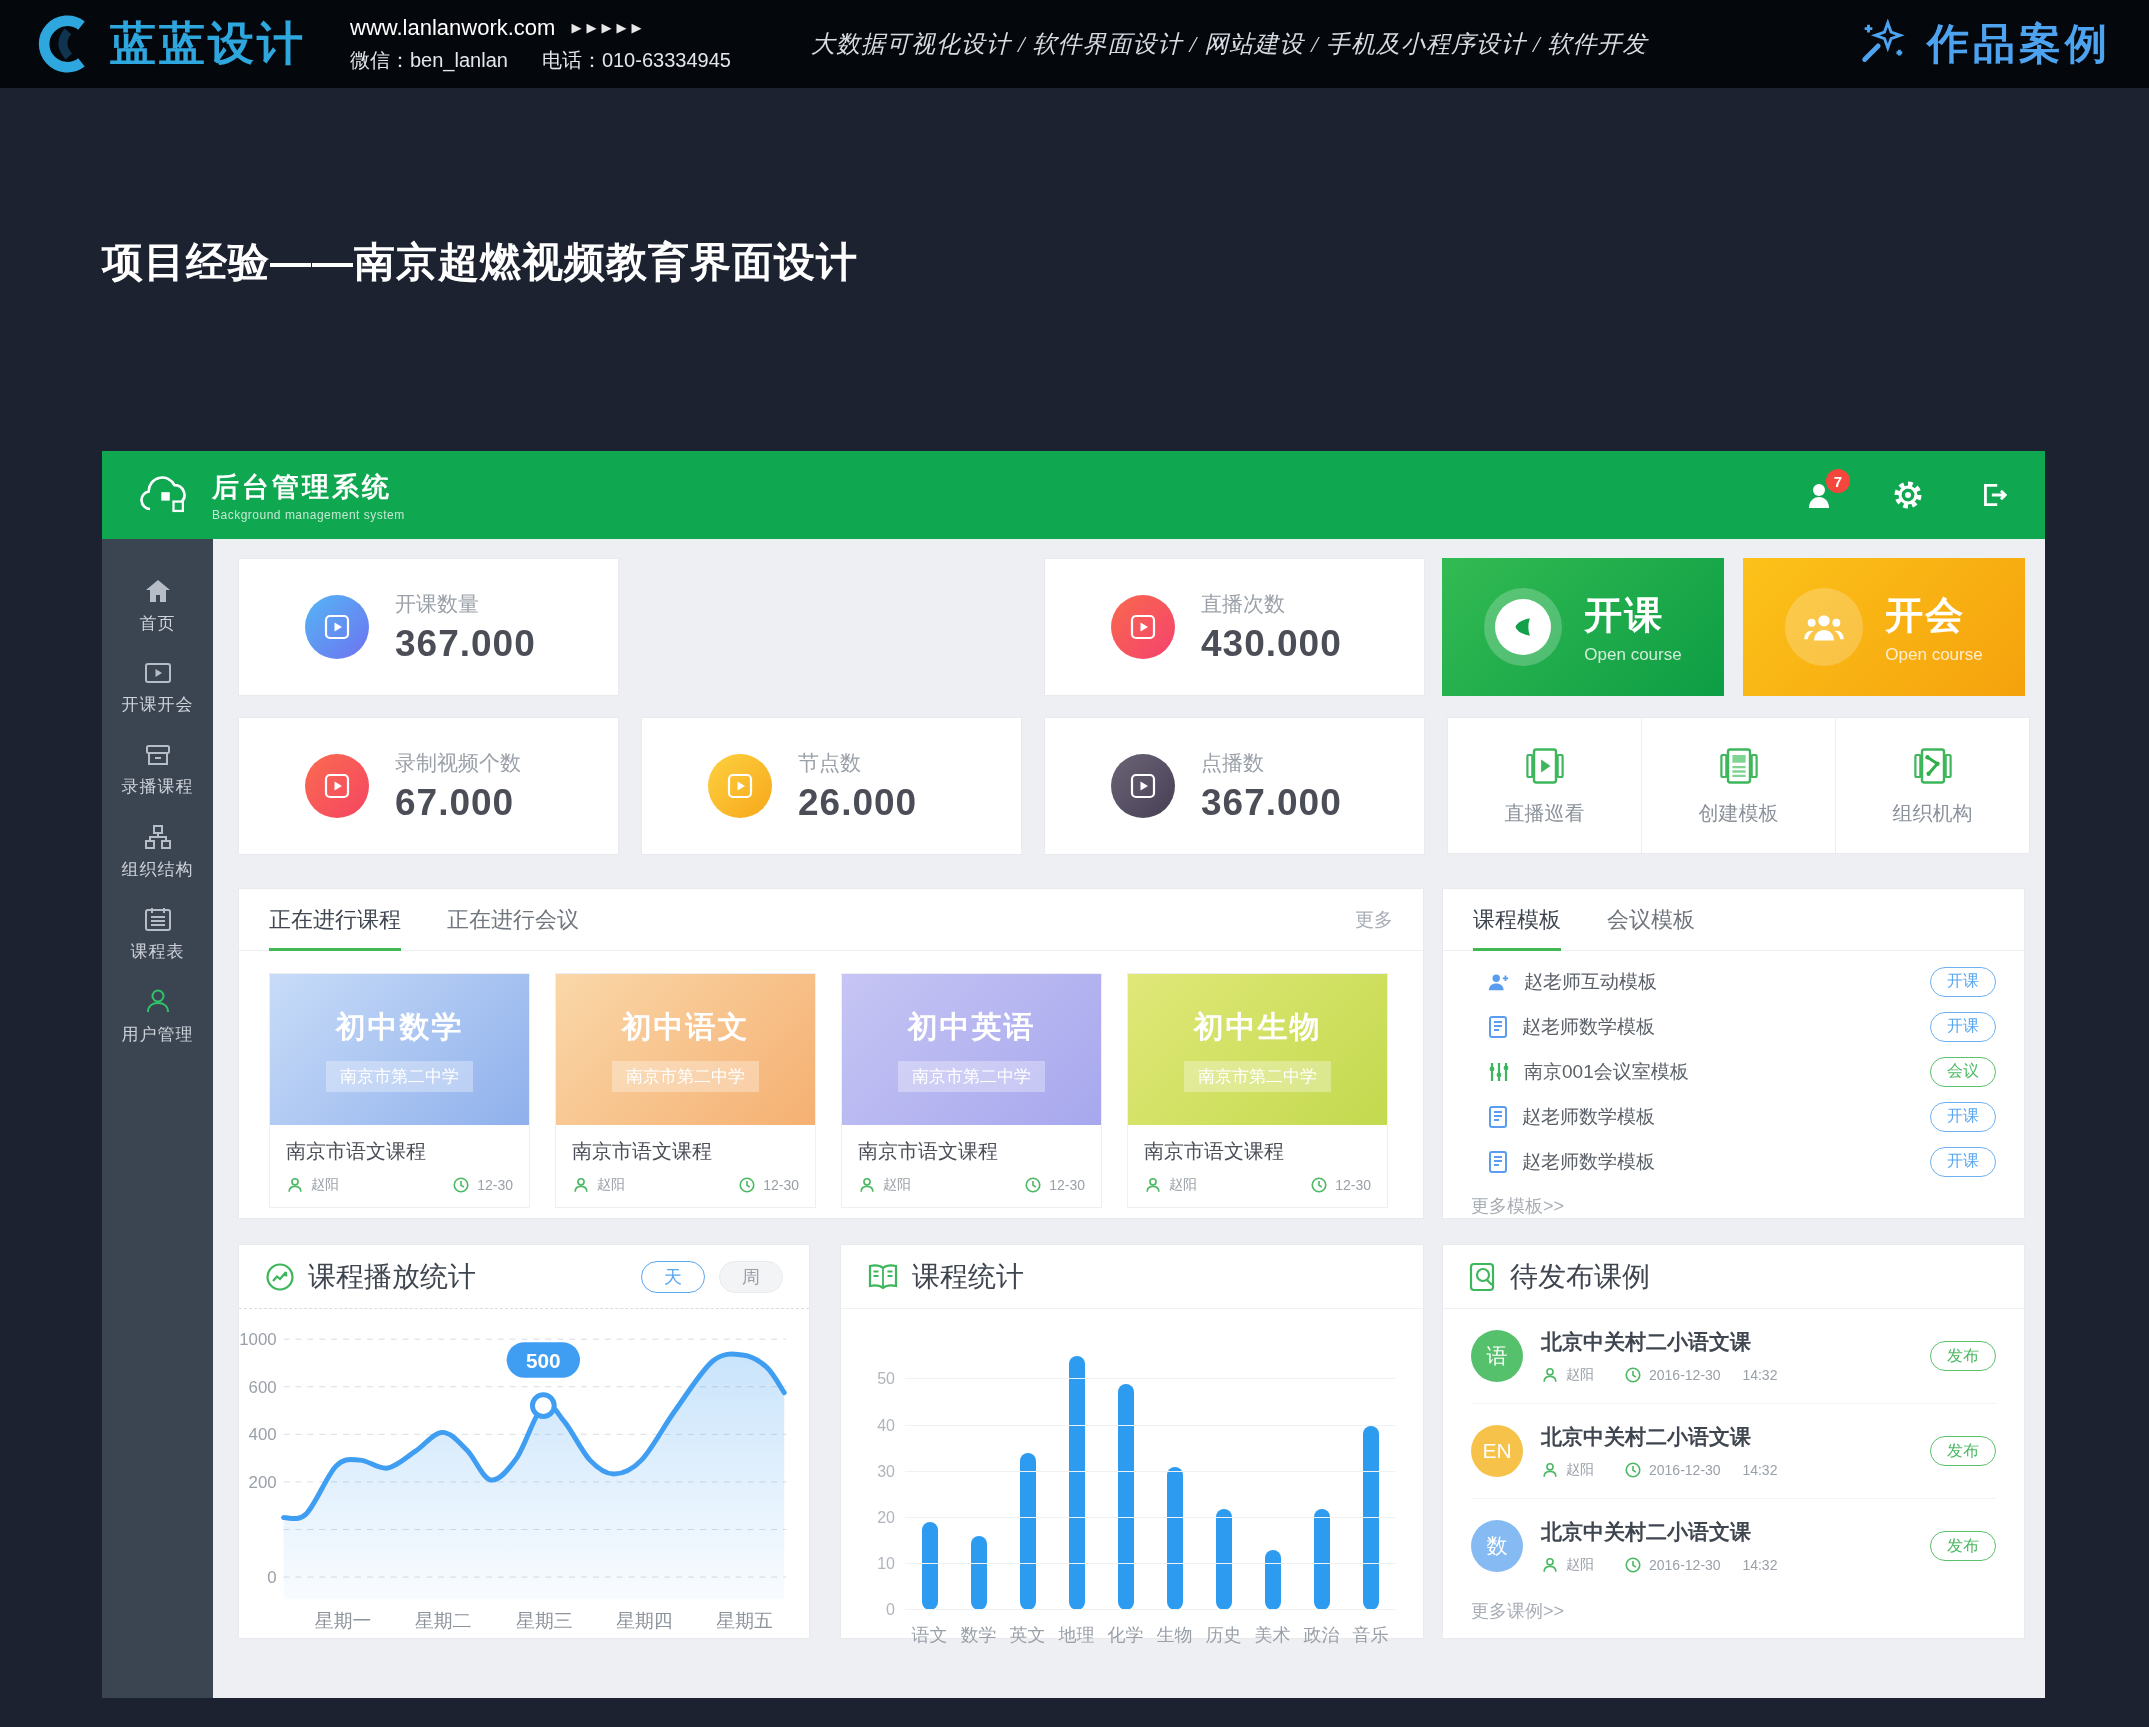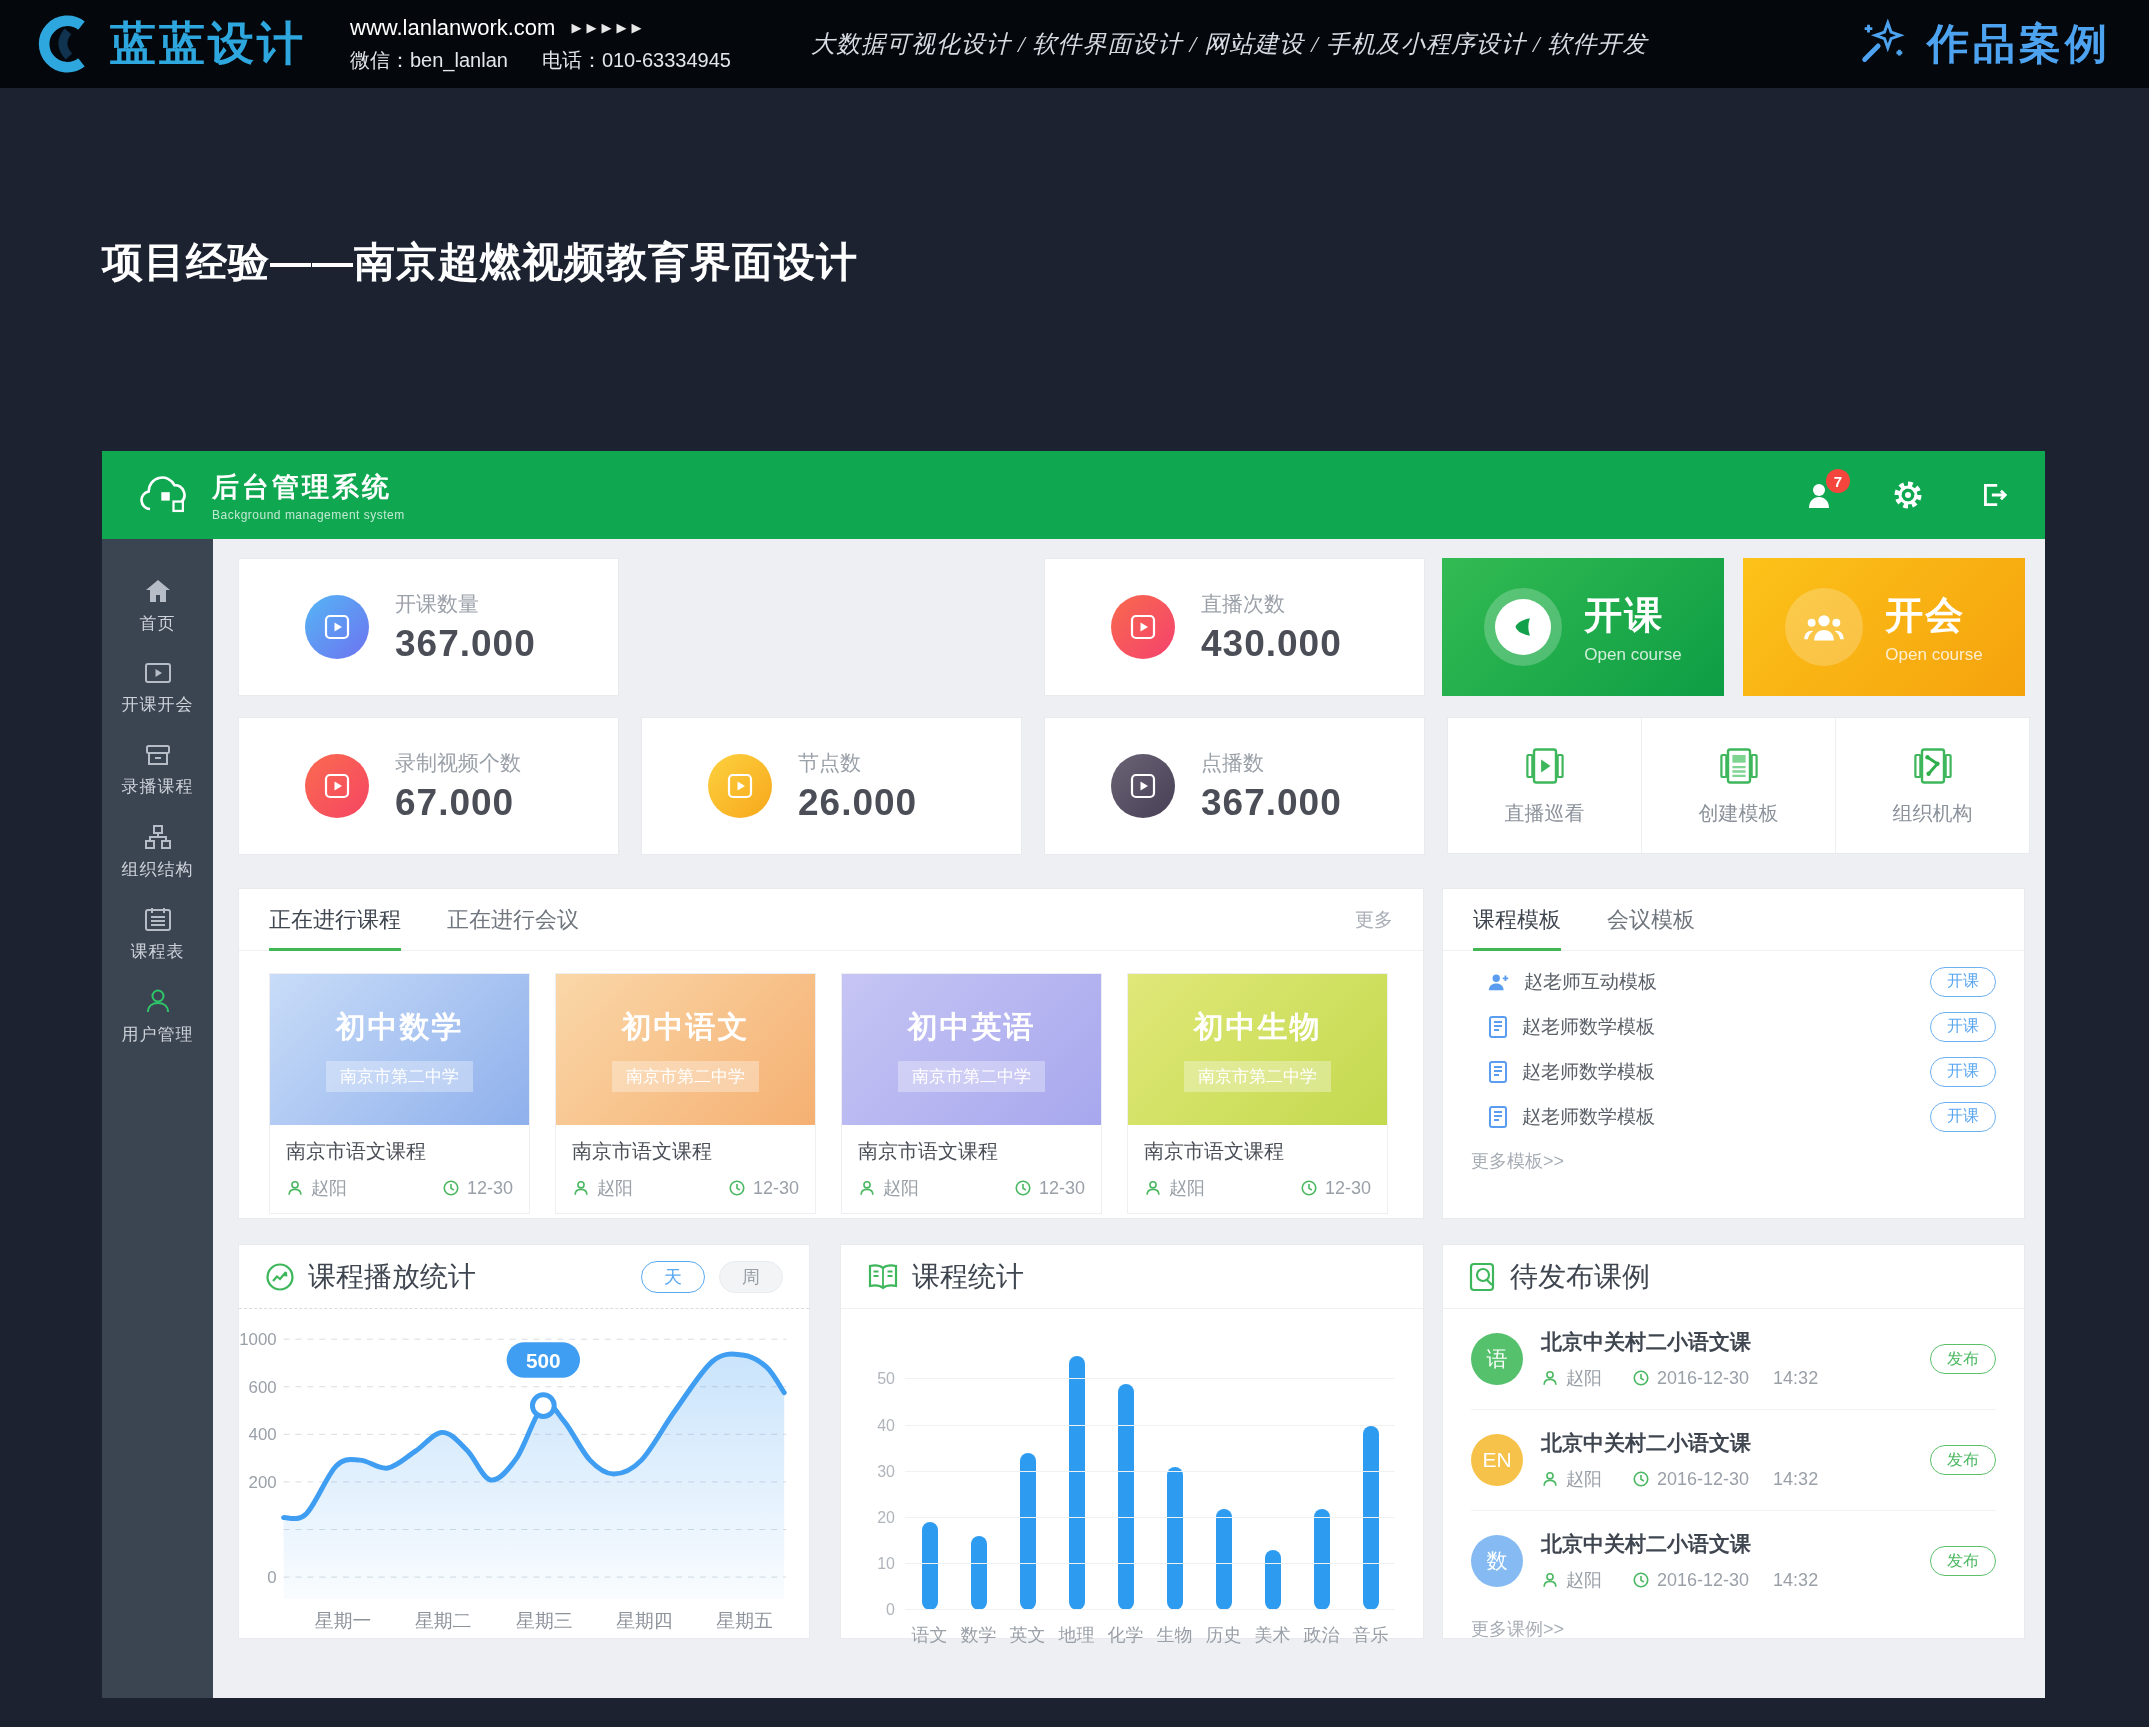--- a/index.html
+++ b/index.html
@@ -92,21 +92,21 @@
   .course-cards { display:flex; gap:25px; padding:22px 30px; }
   .course-card { width:261px; border:1px solid #edeff2; background:#fff; }
   .banner { height:151px; display:flex; flex-direction:column; align-items:center;
     justify-content:center; gap:13px; }
   .banner-title { color:#fff; font-size:30px; font-weight:bold; letter-spacing:2px; }
   .banner-badge { background:rgba(255,255,255,.32); color:#fff; font-size:17px;
     padding:4px 14px; }
   .cinfo { padding:13px 16px; }
   .cinfo-title { font-size:20px; color:#4a4f57; }
   .cmeta { display:flex; align-items:center; margin-top:11px; }
-  .meta-ic { display:flex; align-items:center; gap:7px; font-size:18px; color:#9aa0a8;}
+  .meta-ic { display:flex; align-items:center; gap:7px; font-size:14px; color:#9aa0a8;}
   .cmeta .right { margin-left:auto; }
   
   .templates-panel { left:1229px; top:349px; width:583px; height:331px; }
   .tmpl-list { padding:8px 28px 0 44px; }
   .tmpl-row { height:45px; display:flex; align-items:center; gap:13px; }
   .tmpl-name { font-size:19px; color:#5b6168; }
   .pill { margin-left:auto; width:66px; height:30px; border-radius:16px; font-size:16px;
     display:flex; align-items:center; justify-content:center; cursor:pointer; background:#fff;}
   .pill.blue { border:1px solid #6cb1f2; color:#5aa7f0; }
   .pill.green { border:1px solid #5bc06a; color:#4db863; }
@@ -521,20 +521,30 @@
           <span class="tmpl-name">赵老师互动模板</span>
           <div class="pill blue">开课</div>
         </div>
         <div class="tmpl-row">
           <svg width="22" height="24" viewBox="0 0 22 24">
               <rect x="3" y="2" width="16" height="20" rx="2" fill="none" stroke="#5a9df0" stroke-width="2"></rect>
               <path d="M7 7 h8 M7 11 h8 M7 15 h5" stroke="#5a9df0" stroke-width="2"></path>
             </svg>
           <span class="tmpl-name">赵老师数学模板</span>
           <div class="pill blue">开课</div>
+        </div>
+        <div class="tmpl-row">
+          <svg width="24" height="24" viewBox="0 0 24 24">
+              <path d="M5 3 v18 M12 3 v18 M19 3 v18" stroke="#3eb65b" stroke-width="2.2"></path>
+              <circle cx="5" cy="9" r="2.4" fill="#3eb65b"></circle>
+              <circle cx="12" cy="15" r="2.4" fill="#3eb65b"></circle>
+              <circle cx="19" cy="8" r="2.4" fill="#3eb65b"></circle>
+            </svg>
+          <span class="tmpl-name">南京001会议室模板</span>
+          <div class="pill green">会议</div>
         </div>
         <div class="tmpl-row">
           <svg width="22" height="24" viewBox="0 0 22 24">
               <rect x="3" y="2" width="16" height="20" rx="2" fill="none" stroke="#5a9df0" stroke-width="2"></rect>
               <path d="M7 7 h8 M7 11 h8 M7 15 h5" stroke="#5a9df0" stroke-width="2"></path>
             </svg>
           <span class="tmpl-name">赵老师数学模板</span>
           <div class="pill blue">开课</div>
         </div>
         <div class="tmpl-row">

